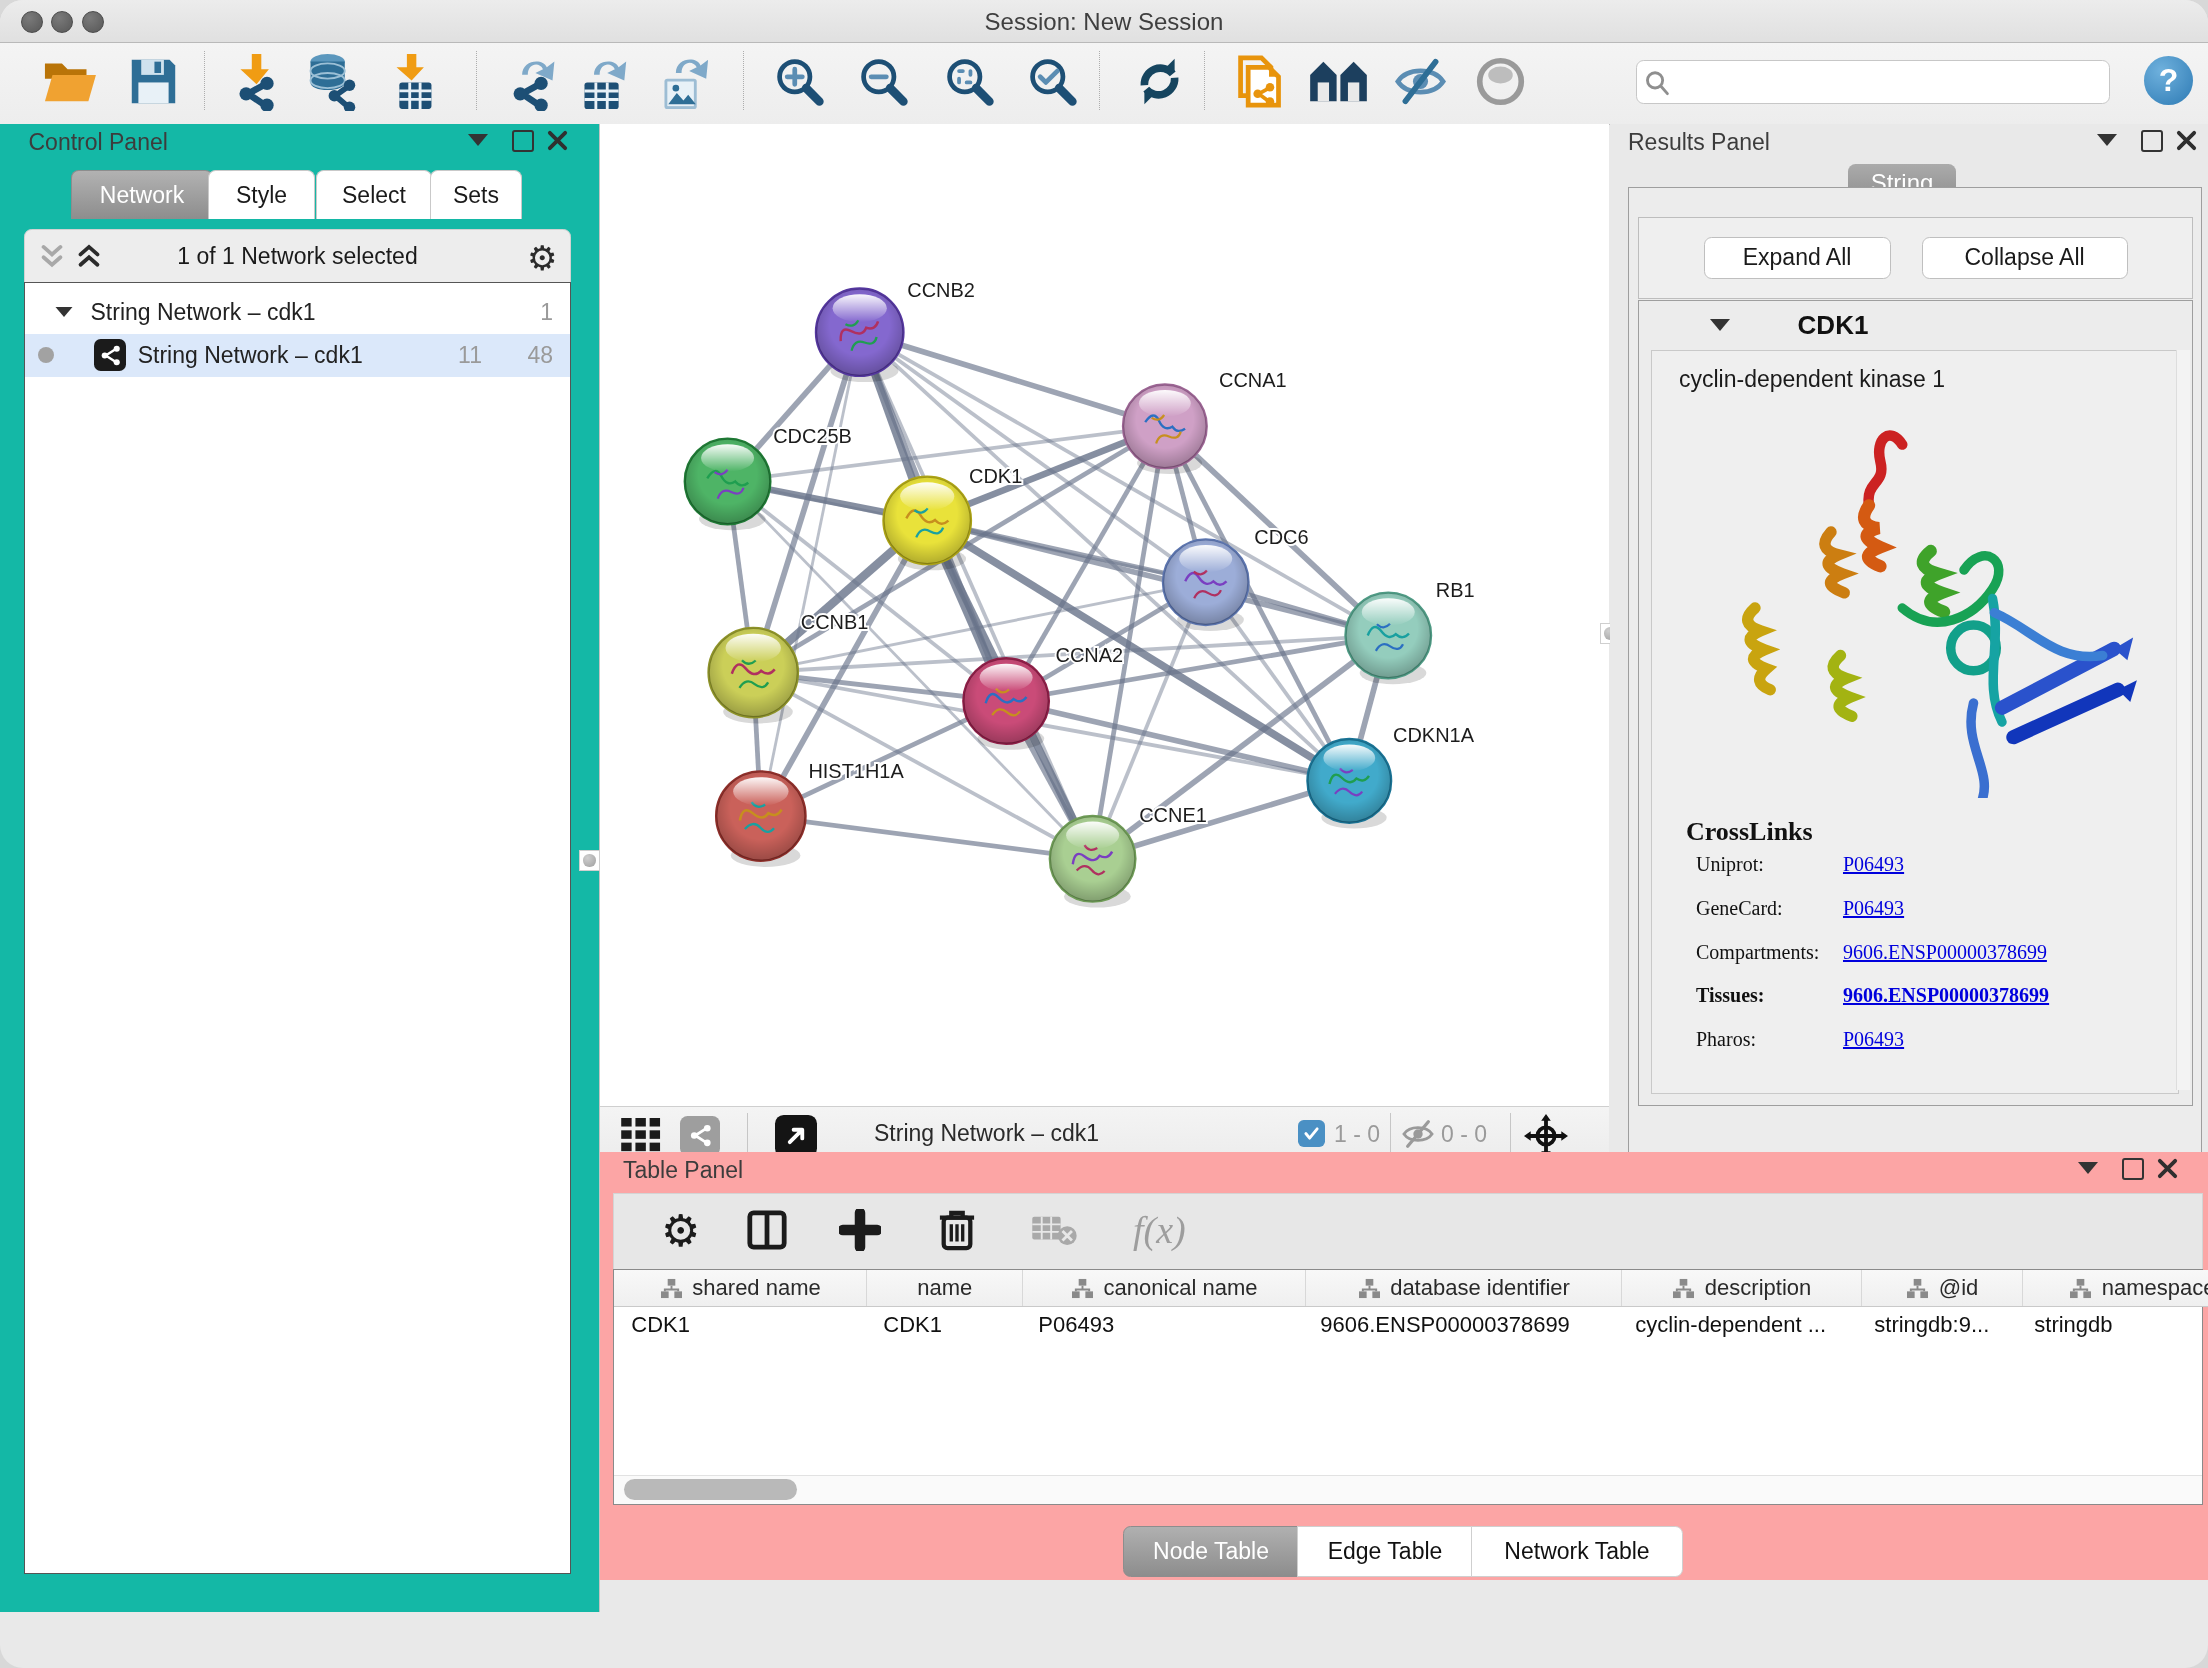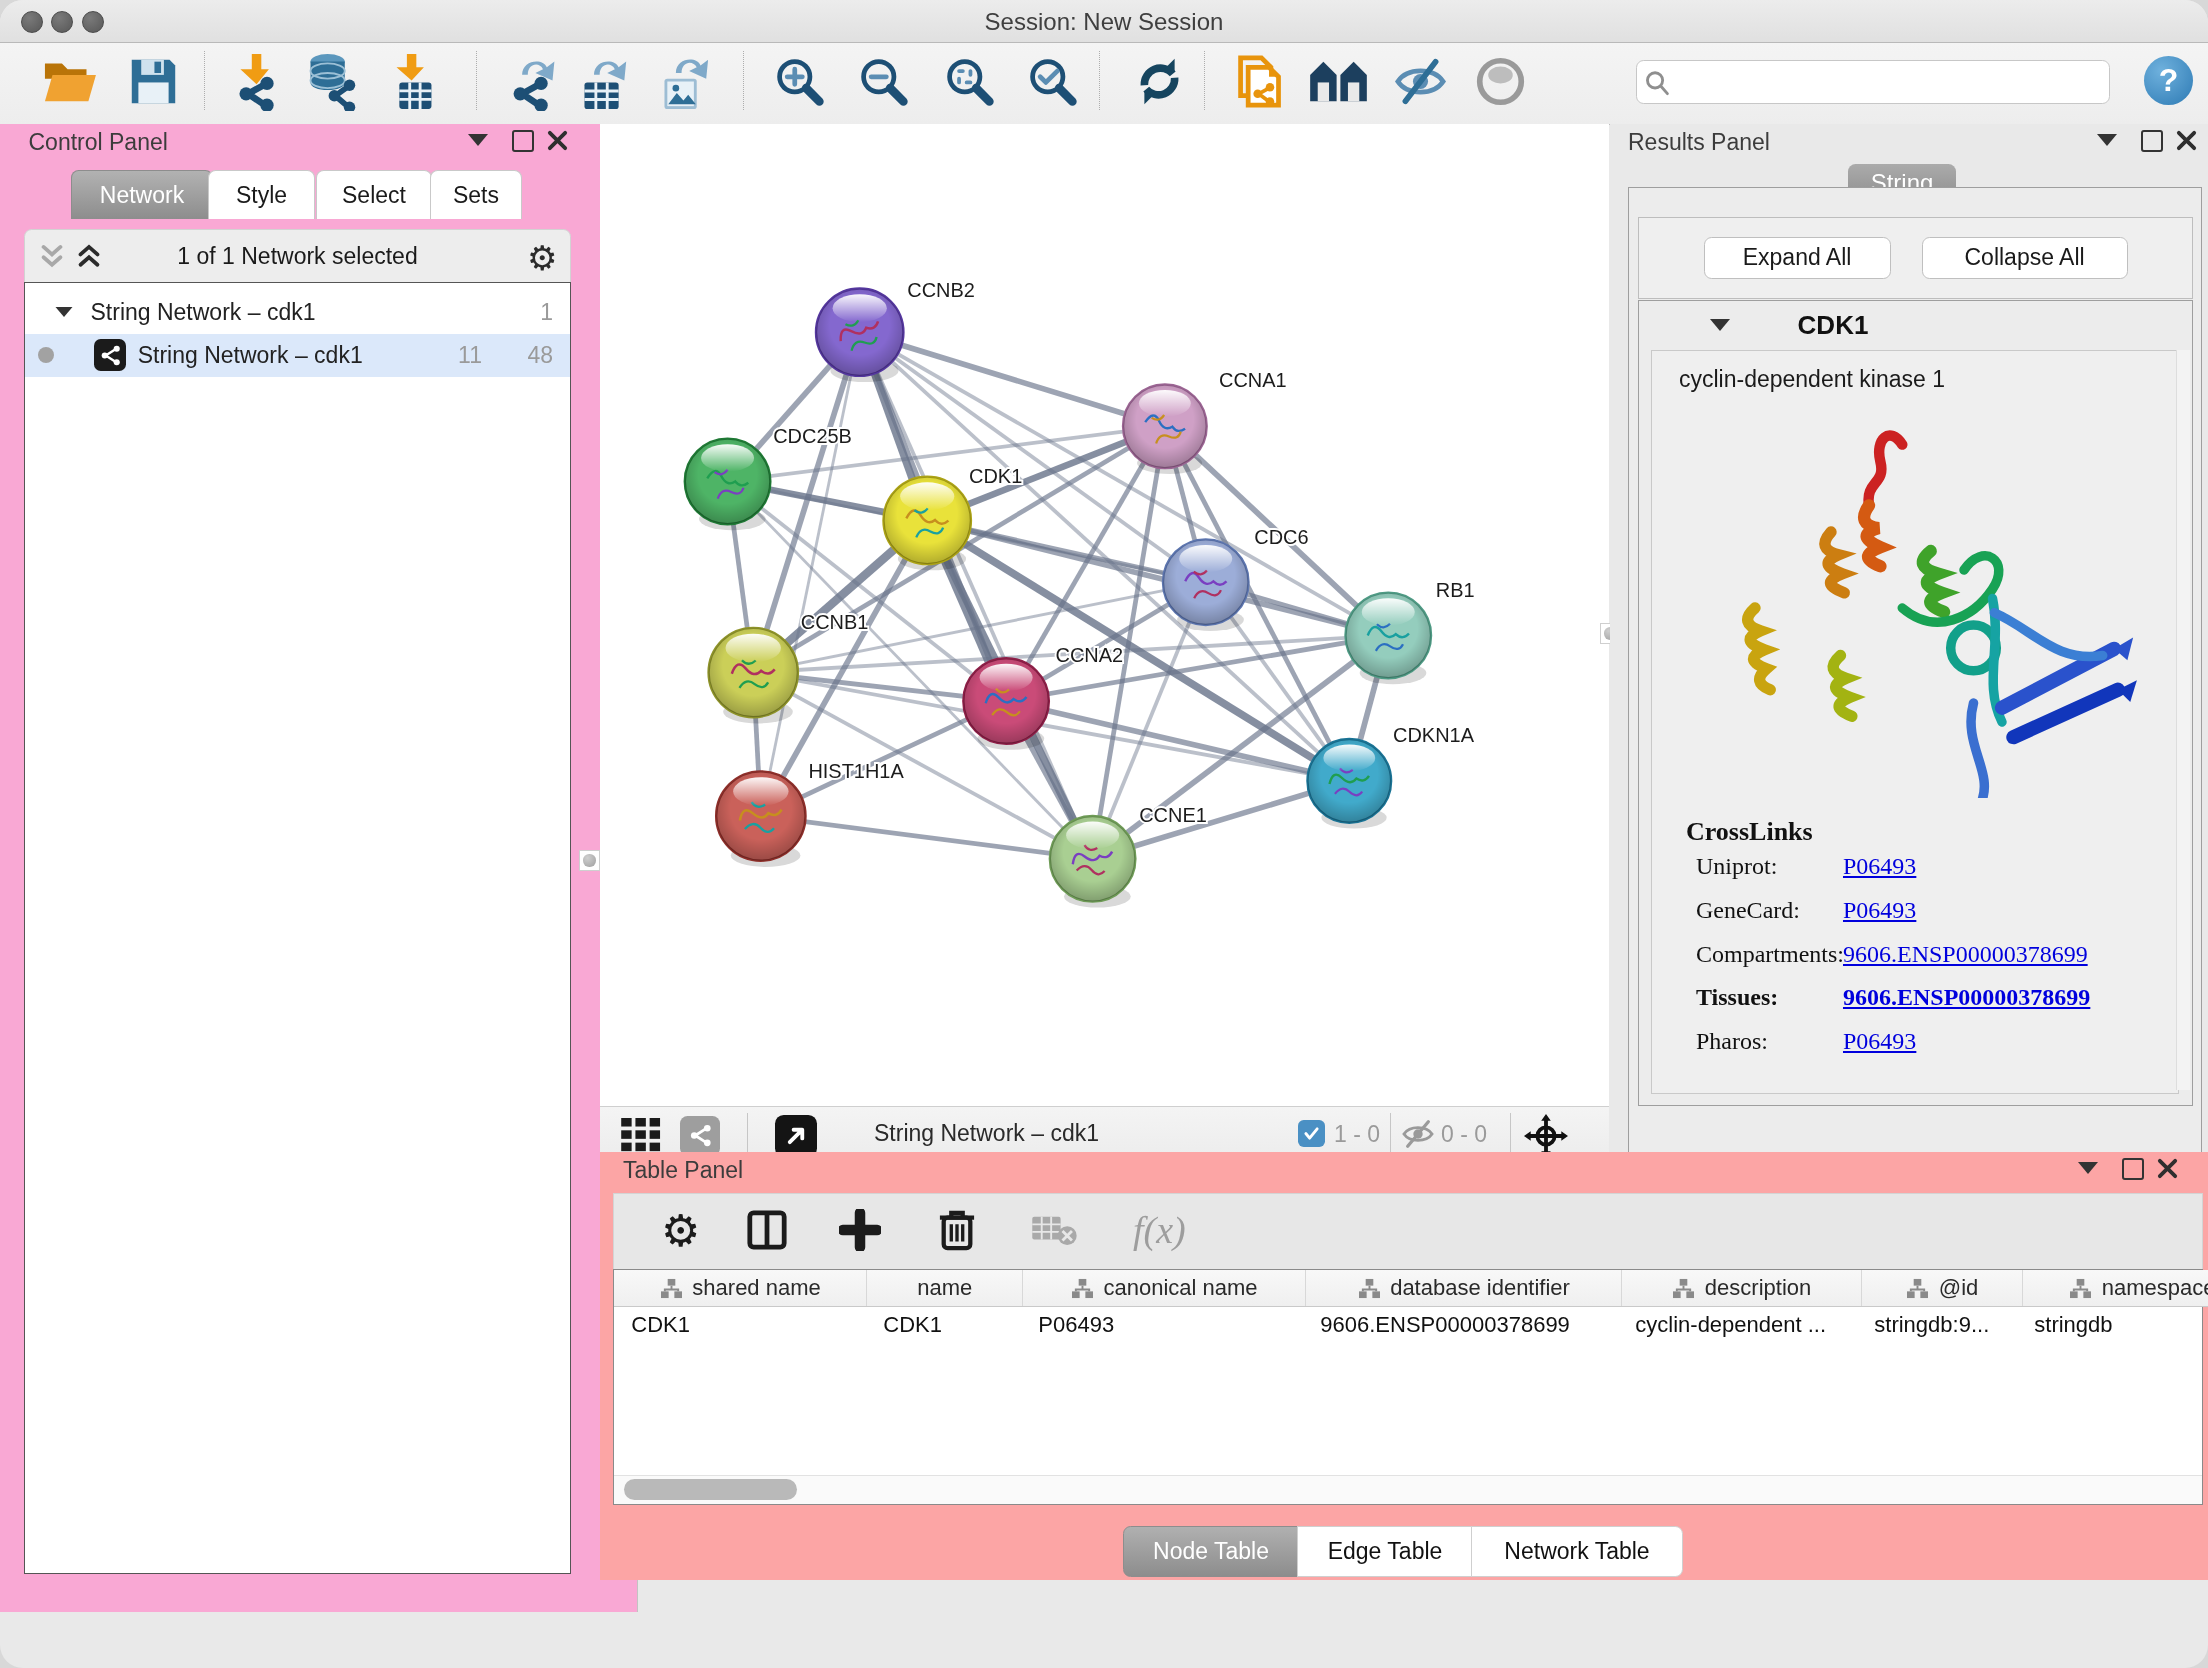--- a/index.html
+++ b/index.html
@@ -27,21 +27,21 @@
             background:radial-gradient(circle at 35% 30%,#6fb1dd,#2d7ab4);color:#fff;font-size:32px;
             font-weight:bold;display:flex;align-items:center;justify-content:center;}
 
   
   .panel-title{font-size:23px;color:#3c3c3c;}
   .tri-down{width:0;height:0;border-left:10.5px solid transparent;border-right:10.5px solid transparent;
             border-top:12.4px solid #333;}
   .float-sq{width:18px;height:18px;border:2.9px solid #333;border-radius:2.9px;}
 
   
-  #control-panel{left:0;top:124px;width:599px;height:1488px;background:#f9a8d4;border-right:1px solid #c3c3c3;padding-left:38px;}
+  #control-panel{left:0;top:124px;width:599px;height:1488px;background:#14b8a6;border-right:1px solid #c3c3c3;}
   .tab{position:absolute;top:0;height:48px;background:#fff;border:1px solid #c9c9c9;border-bottom:none;
        border-radius:7.6px 7.6px 0 0;display:flex;align-items:center;justify-content:center;
        font-size:23px;color:#1a1a1a;}
   .tab.sel{background:linear-gradient(#b2b2b2,#8d8d8d);color:#fff;border-color:#8d8d8d;}
   #cp-selbar{position:absolute;left:24px;top:105px;width:545px;height:53px;background:#ededed;
              border:1px solid #d2d2d2;border-radius:7.6px 7.6px 0 0;}
   #cp-status{position:absolute;left:0;top:13.3px;width:100%;text-align:center;font-size:23px;color:#1a1a1a;}
   #cp-tree{position:absolute;left:24px;top:158px;width:545px;height:1290px;background:#fff;border:1.9px solid #555;}
   .tree-row{position:relative;width:100%;height:43px;display:flex;align-items:center;font-size:23px;}
   .tree-row.sel{background:#dbe8fa;}
@@ -71,21 +71,21 @@
   .rp-btn{position:absolute;top:19px;height:40px;border:1px solid #bfbfbf;border-radius:7.6px;background:#fff;
           font-size:23px;display:flex;align-items:center;justify-content:center;color:#1a1a1a;}
   #rp-gene-box{position:absolute;left:8.6px;top:112px;width:553px;height:804px;background:#ececec;border:1px solid #9e9e9e;}
   #rp-gene-head{position:absolute;left:0;top:0;width:100%;height:48px;display:flex;align-items:center;}
   #rp-gene-sym{font-size:26px;font-weight:bold;color:#111;}
   #rp-gene-sub{position:absolute;left:12.4px;top:49px;width:526px;height:742px;background:#efefef;border:1px solid #c9c9c9;}
   #rp-desc{position:absolute;left:27px;top:15px;font-size:23px;color:#1a1a1a;}
   #rp-protein{position:absolute;left:36px;top:67px;}
   #rp-xl-head{position:absolute;left:34px;top:466px;font-family:"Liberation Serif",serif;
               font-weight:bold;font-size:26px;color:#111;}
-  .xl-row{position:absolute;left:44px;width:476px;height:44px;font-family:"Liberation Serif",serif;font-size:24px;}
+  .xl-row{position:absolute;left:44px;width:476px;height:44px;font-family:"Liberation Serif",serif;font-size:20px;}
   .xl-label{position:absolute;left:0;color:#111;}
   .xl-link{position:absolute;left:147px;color:#0000dd;text-decoration:underline;}
   #rp-scroll{position:absolute;right:1.9px;top:49px;width:12.4px;height:740px;background:#f3f3f3;border-left:1px solid #ddd;}
 
   
   #table-panel{left:600px;top:1152px;width:1608px;height:428px;background:#fca5a5;}
   #tp-toolbar{position:absolute;left:13.3px;top:41px;width:1588px;height:76px;background:#e7e7e7;
               border:1px solid #d4d4d4;border-bottom:none;}
   .tp-icon{position:absolute;top:7.6px;width:57px;height:57px;display:flex;align-items:center;justify-content:center;}
   #tp-table{position:absolute;left:13.3px;top:117px;width:1588px;height:234px;background:#fff;border:1.9px solid #8a8a8a;}

